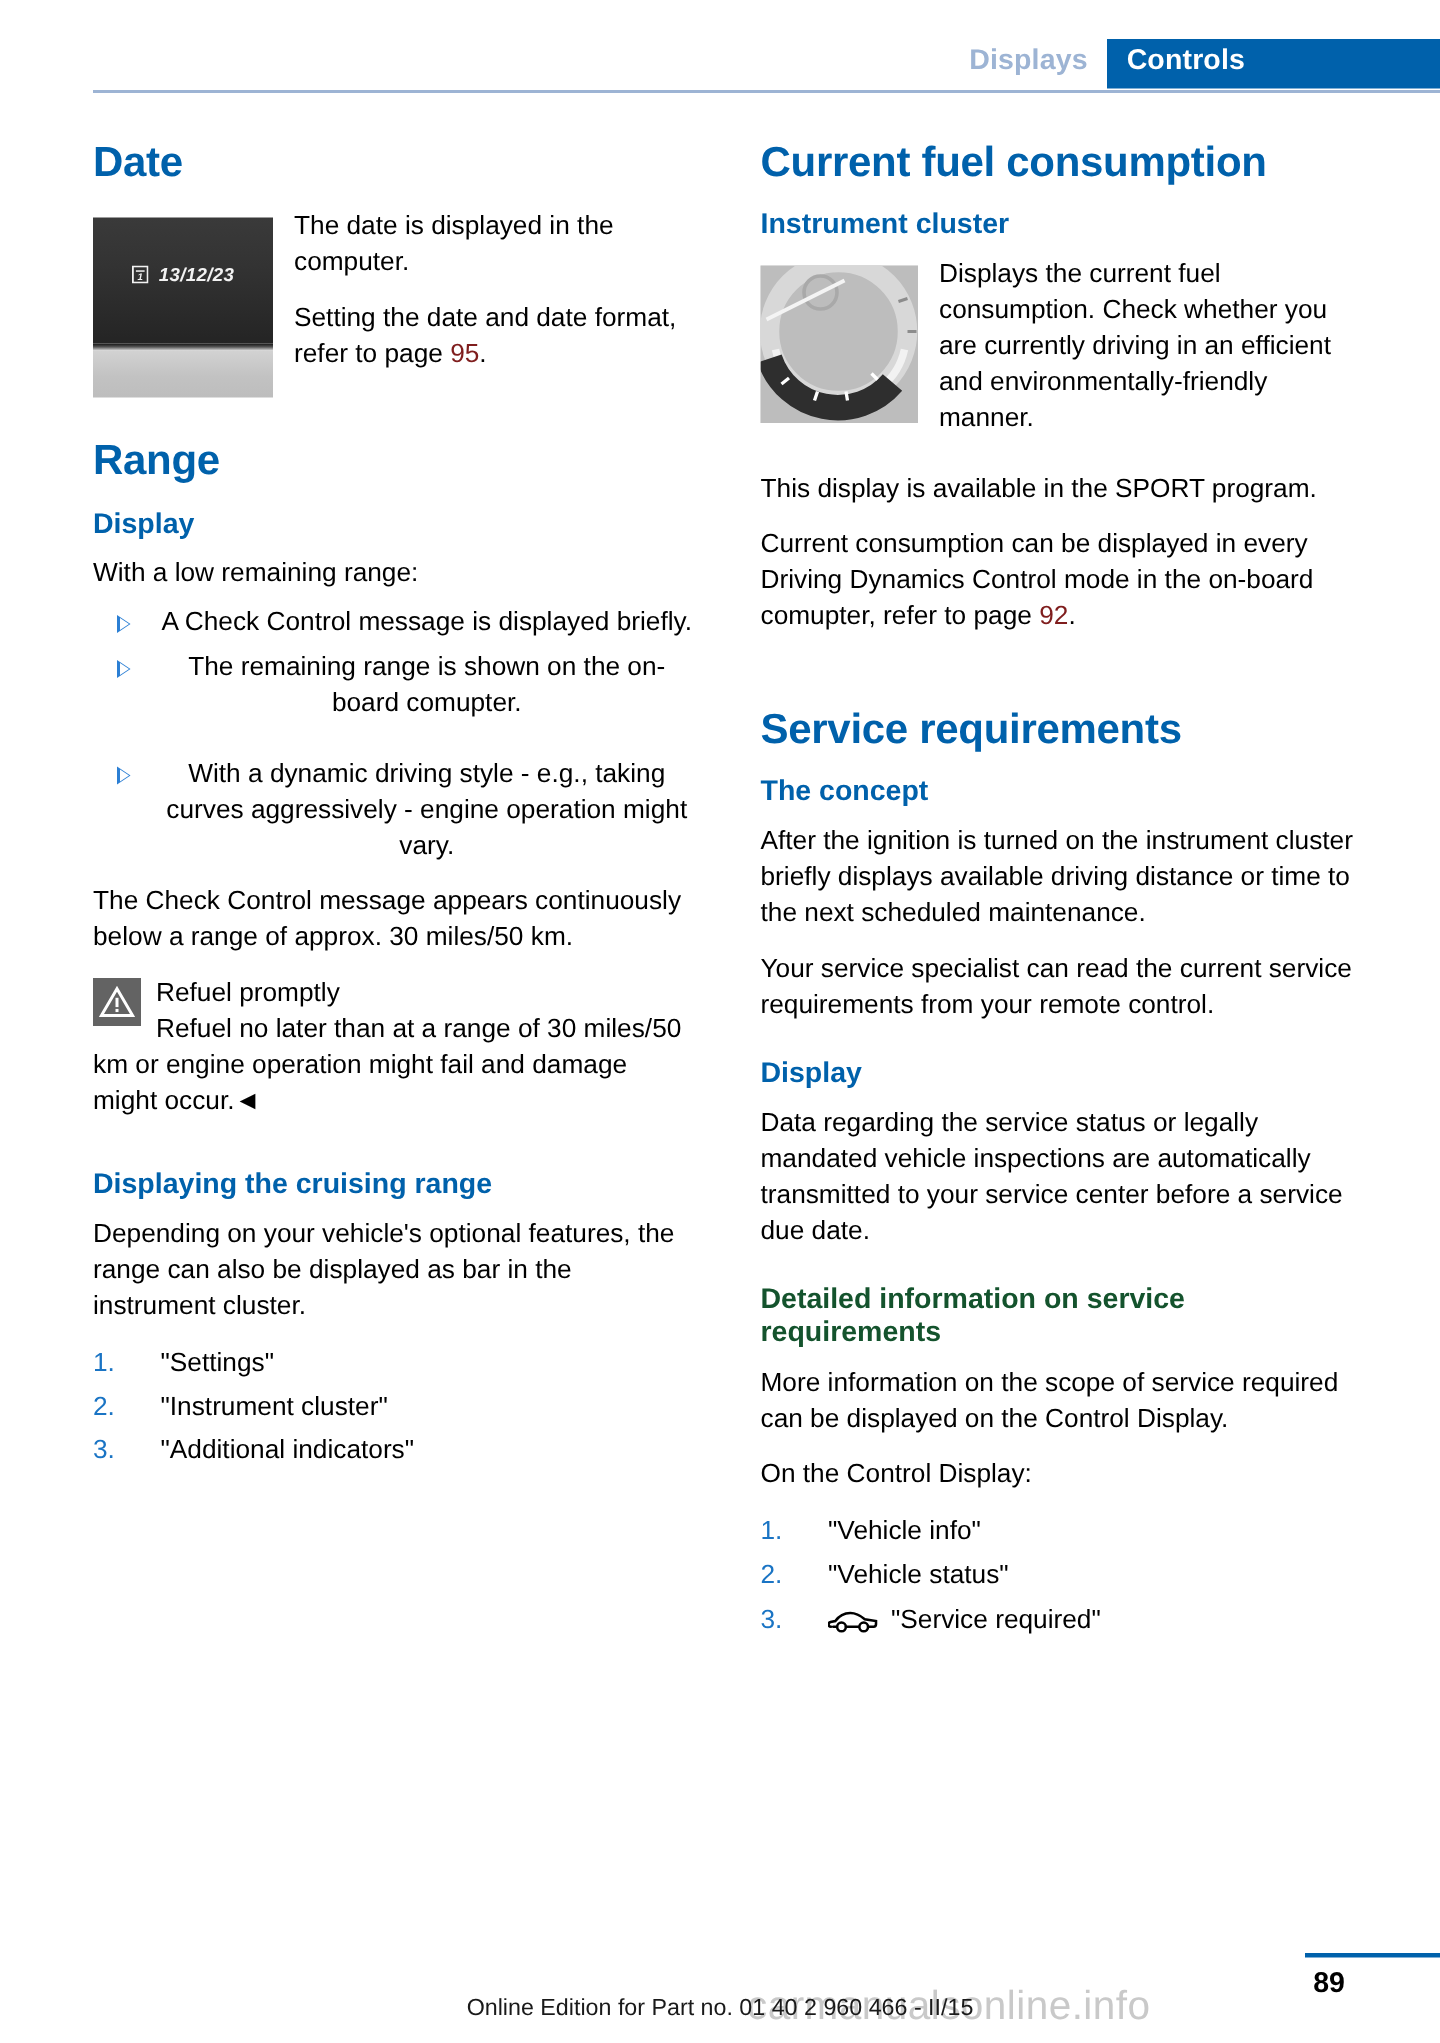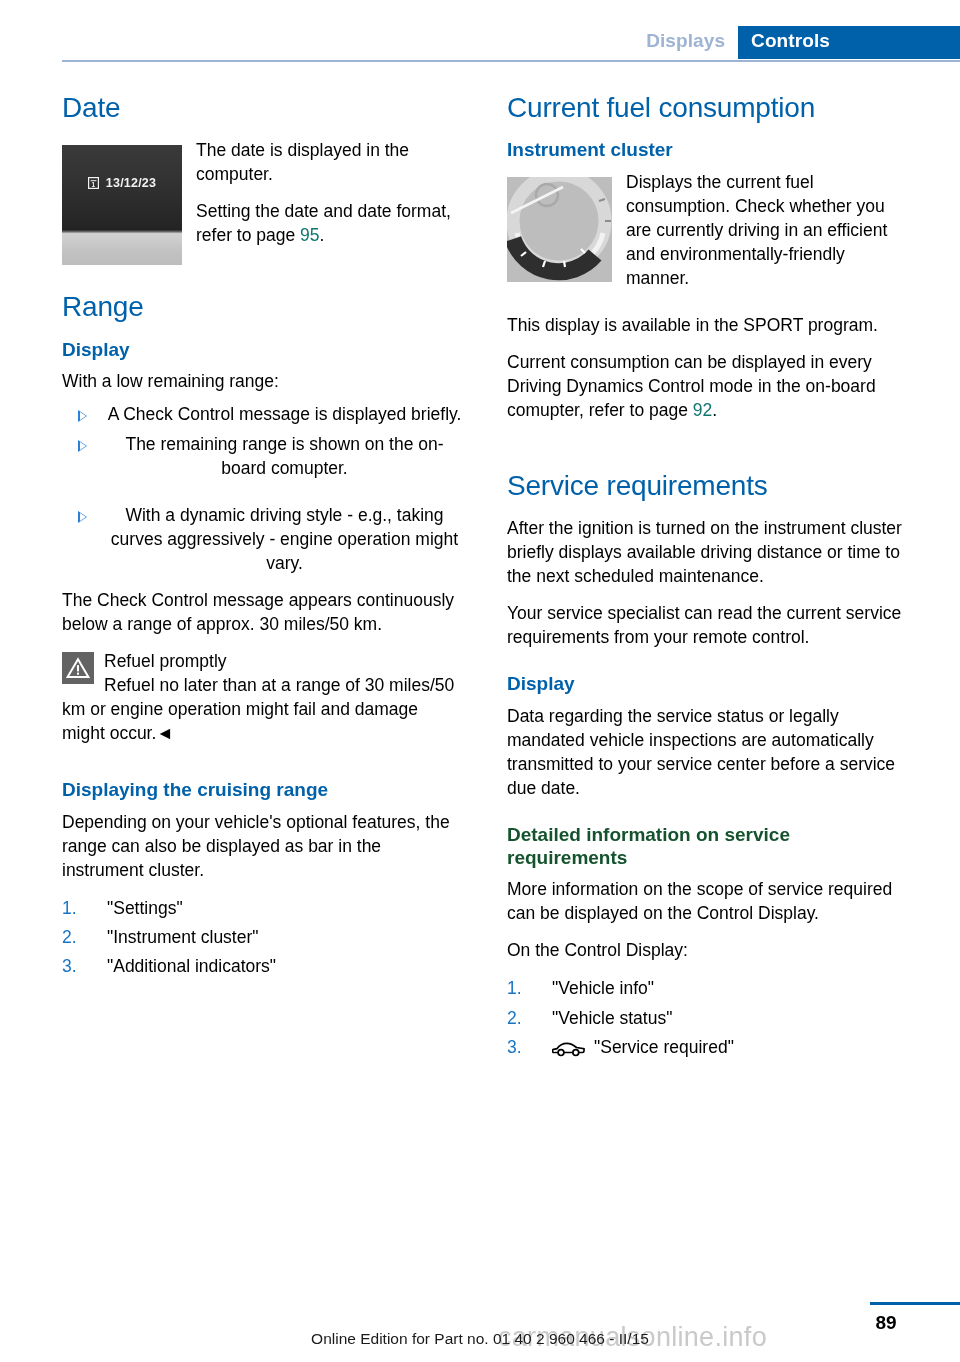--- a/index.html
+++ b/index.html
@@ -69,57 +69,58 @@
     top: 0;
     width: 400px;
   }
   .col-left  { left: 0; }
   .col-right { left: 445px; }
 
   
   h1.sec {
     color: #0061ab;
     font-size: 28px;
-    font-weight: normal;
+    font-weight: bold;
     margin: 0 0 16px 0;
     line-height: 1.12;
     letter-spacing: -0.2px;
   }
   h2.sub {
     color: #0061ab;
     font-size: 19px;
     font-weight: bold;
     margin: 0 0 9px 0;
     line-height: 1.2;
   }
   h2.sub.light {
     color: #14532d;
   }
   p.t {
     font-size: 17.5px;
     line-height: 1.37;
     margin: 0 0 13px 0;
   }
   p.t.tight { margin-bottom: 9px; }
-  .pref { color: #0f766e; }
+  .pref { color: #7f1d1d; }
 
   
   .gap-lg { height: 34px; }
   .gap-md { height: 20px; }
   .gap-sm { height: 10px; }
 
   
   .figrow {
     position: relative;
     min-height: 118px;
     margin-bottom: 10px;
   }
   .figrow .fig {
     float: left;
     margin: 6px 14px 6px 0;
+    font-style: italic;
   }
   .figrow .figtext {
     overflow: hidden;
   }
 
   
   .screenfig {
     width: 120px;
   }
   .screenfig .screen {
@@ -407,20 +408,21 @@
       </div>
     </div>
 
     <p class="t">This display is available in the SPORT program.</p>
     <p class="t"><span>Current consumption can be displayed in every Driving Dynamics Control mode in the on-board comupter, refer to page </span><span class="pref">92</span><span>.</span></p>
 
     <div class="gap-lg"></div>
 
     <h1 class="sec">Service requirements</h1>
 
+    <h2 class="sub">The concept</h2>
     <p class="t">After the ignition is turned on the instrument cluster briefly displays available driving distance or time to the next scheduled maintenance.</p>
     <p class="t">Your service specialist can read the current service requirements from your remote control.</p>
 
     <div class="gap-sm"></div>
 
     <h2 class="sub">Display</h2>
     <p class="t">Data regarding the service status or legally mandated vehicle inspections are automatically transmitted to your service center before a service due date.</p>
 
     <div class="gap-sm"></div>
 

